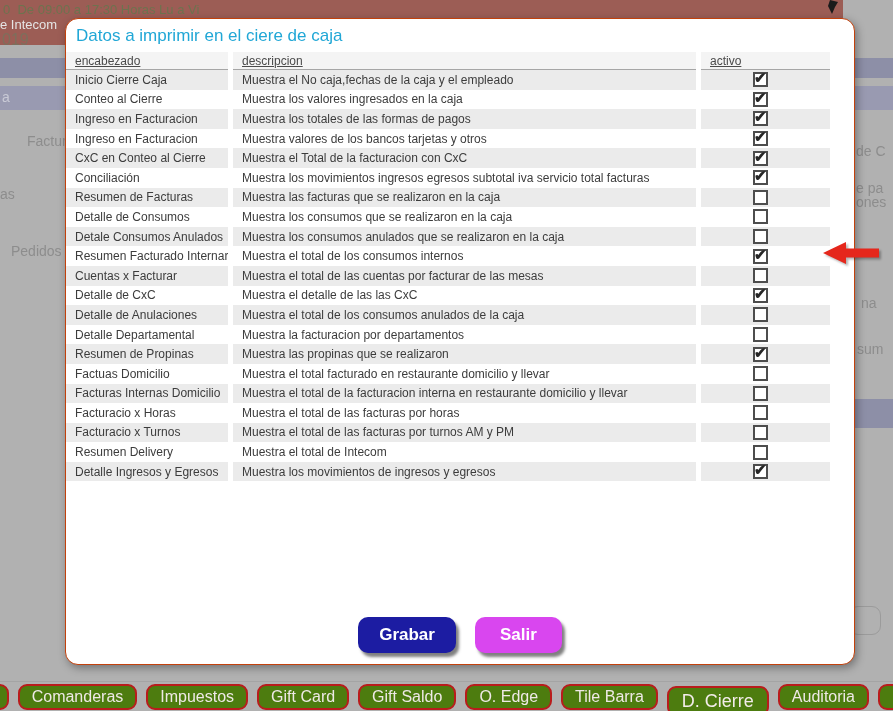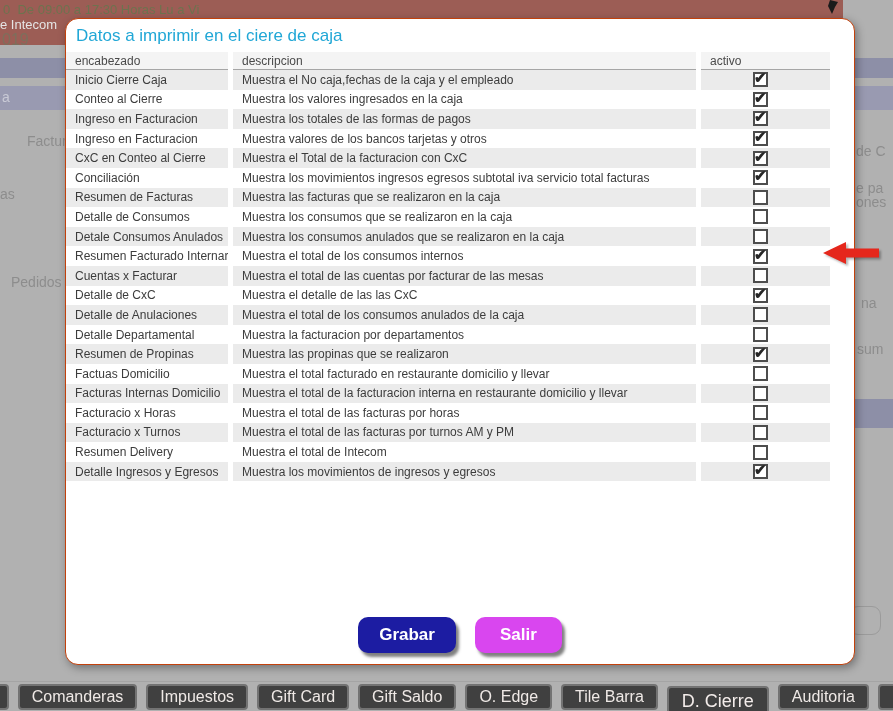--- a/index.html
+++ b/index.html
@@ -13,54 +13,54 @@
   .bg-topbar .l1 { position:absolute; left:3px; top:2px; font-size:13px; color:#6d734f; white-space:pre; }
   .bg-topbar .l2 { position:absolute; left:0px; top:17px; font-size:13px; color:#e5e5e5; }
   .bg-topbar .l3 { position:absolute; left:2px; top:31px; font-size:16px; color:#7d6f5c; }
   .bg-band1 { position:absolute; left:0; top:58px; width:893px; height:20px; background:#8d8fa7; }
   .bg-band2 { position:absolute; left:0; top:86px; width:893px; height:24px; background:#999ab1; }
   .bg-band2 .frag-a { position:absolute; left:2px; top:3px; font-size:14px; color:#c9cad6; }
   .bg-band-right { position:absolute; left:855px; top:399px; width:38px; height:29px; background:#8d8fa7; }
   .bg-frag { position:absolute; font-size:14px; color:#8d8d8d; white-space:nowrap; }
   #f-facturac { left:12px; top:133px;margin-left:15px; }
   #f-as       { left:0px;  top:186px; }
-  #f-pedidos  { left:11px; top:243px;margin-top:31px; }
+  #f-pedidos  { left:11px; top:243px; }
   #f-dec  { left:856px; top:143px; }
   #f-epa  { left:856px; top:180px; }
   #f-ones { left:856px; top:194px; }
   #f-na   { left:861px; top:295px; }
   #f-sum  { left:857px; top:341px; }
   .bg-ghost-btn { position:absolute; left:849px; top:606px; width:32px; height:29px;
     border:1px solid #9b9b9b; border-radius:9px; }
   
   .taskbar-line { position:absolute; left:0; top:681px; width:893px; height:1px; background:#a4a4a4; }
   .taskbar { position:absolute; left:-30px; top:684px; width:980px; height:27px;
     display:flex; gap:9px; align-items:flex-start; }
   .tab {
-    background:#404040; border:2px solid #737373; border-radius:4px;
+    background:#4d7c0f; border:2px solid #b91c1c; border-radius:9px;
     color:#efe9e6; font-size:16px; line-height:20px; padding:1px 12px; white-space:nowrap;
   }
   .tab.active { font-size:18px; line-height:22px; padding:2px 13px; transform:translateY(2px); color:#f3ecea; }
   
   .modal {
     position:absolute; left:65px; top:18px; width:790px; height:647px;
     background:#ffffff; border:1px solid #c2410c; border-radius:13px;
     box-shadow:2px 3px 8px rgba(0,0,0,0.35); z-index:10;
   }
   .modal-title { color:#21a7d6; font-size:17px; margin:7px 0 6px 10px; }
   
   .tbl { width:764px; font-size:12px; color:#3c3c3c; }
   .trow, .thead { display:flex; width:100%; }
   .thead { height:18px; align-items:center; }
   .trow  { height:19.6px; align-items:flex-start; }
   .cell { height:100%; display:flex; align-items:center; padding-left:9px; overflow:hidden; white-space:nowrap; }
   .c1 { width:162px; }
   .c2 { width:463px; margin-left:5px; }
   .c3 { width:129px; margin-left:5px; padding-left:0; }
-  .thead .cell { background:#f4f4f4; border-bottom:1px solid #a6a6a6; color:#4a4a4a; }
+  .thead .cell { background:#f4f4f4; border-bottom:1px solid #a6a6a6; color:#4a4a4a;text-decoration:underline; }
   .trow.odd  .cell { background:#ebebeb; }
   .trow.even .cell { background:#ffffff; }
   .cb { display:inline-block; width:15px; height:15px; margin-left:52px;
     border:2px solid #4d4d4d; background:#fff; position:relative; }
   .cb.checked::before {
     content:"\2714"; position:absolute; left:-1px; top:-5px;
     font-size:15px; color:#262626; font-weight:bold;
   }
   
   .btn-row { position:absolute; left:0; right:0; bottom:11px; display:flex; justify-content:center; gap:19px; }

